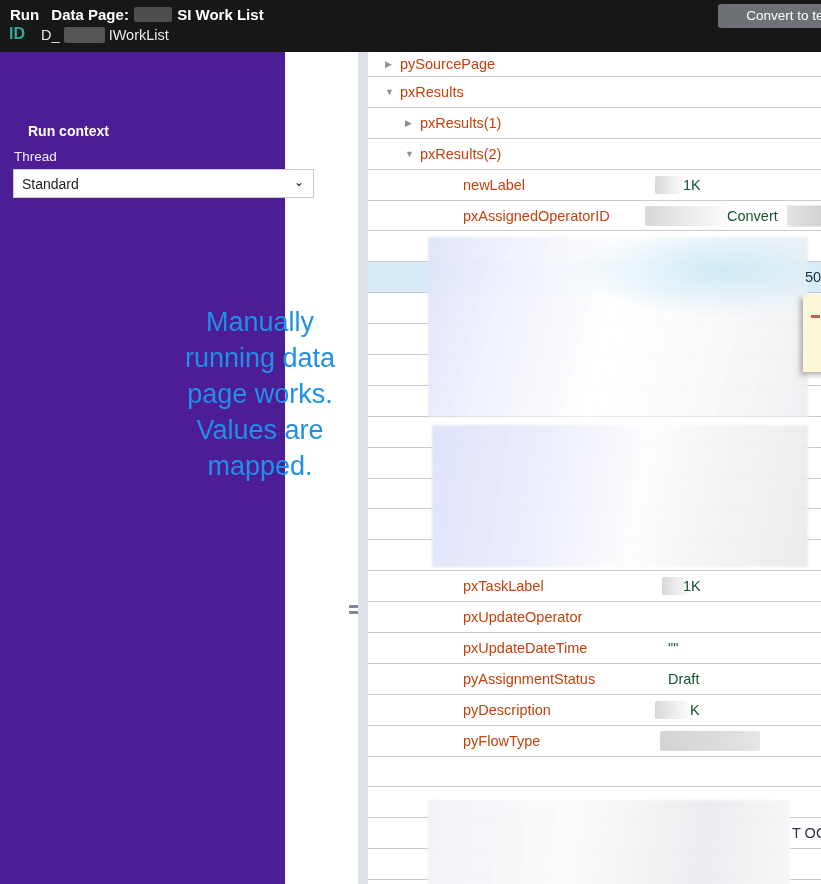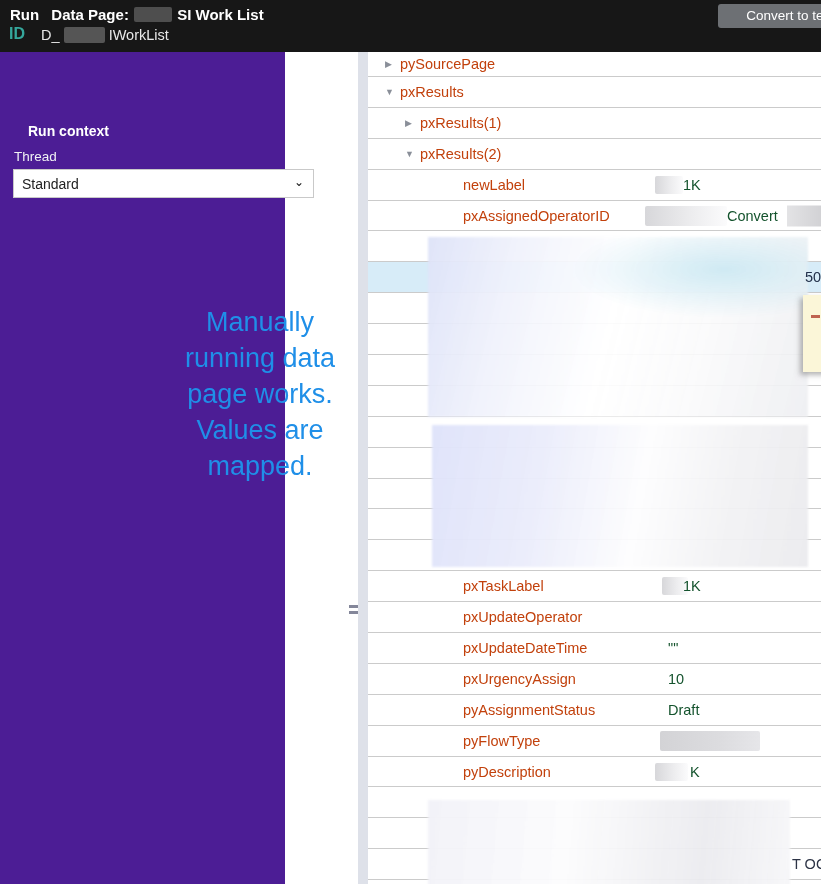--- a/index.html
+++ b/index.html
@@ -159,36 +159,32 @@
           <span class="patch"></span>
           <span class="val">1K</span>
         </div>
         <div class="trow row-pxUpdateOperator">
           <span class="plabel leaf">pxUpdateOperator</span>
         </div>
         <div class="trow row-pxUpdateDateTime">
           <span class="plabel leaf">pxUpdateDateTime</span>
           <span class="val">""</span>
         </div>
-        <div class="trow row-pxUrgencyAssign">
-          <span class="plabel leaf">pxUrgencyAssign</span>
-          <span class="val">10</span>
-        </div>
         <div class="trow row-pyAssignmentStatus">
           <span class="plabel leaf">pyAssignmentStatus</span>
           <span class="val">Draft</span>
-        </div>
-        <div class="trow row-pyFlowType">
-          <span class="plabel leaf">pyFlowType</span>
-          <span class="patchbox"></span>
         </div>
         <div class="trow row-pyDescription">
           <span class="plabel leaf">pyDescription</span>
           <span class="patch"></span>
           <span class="val">K</span>
+        </div>
+        <div class="trow row-pyFlowType">
+          <span class="plabel leaf">pyFlowType</span>
+          <span class="patchbox"></span>
         </div>
         <div class="trow"></div>
         <div class="trow"></div>
         <div class="trow">
           <span class="edge">T OO</span>
         </div>
         <div class="trow"></div>
       </div>
     <div class="blurA"></div>
     <div class="blurB"></div>

